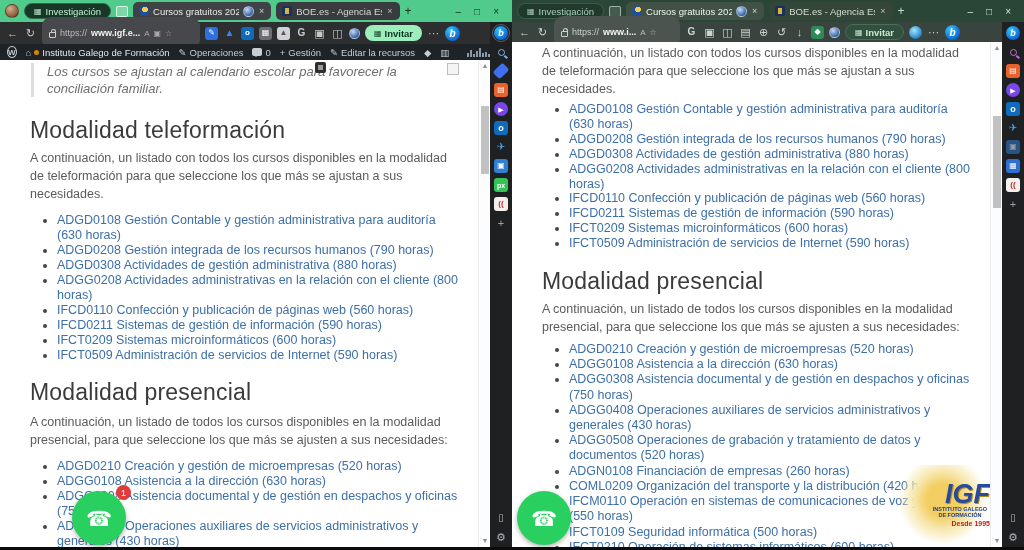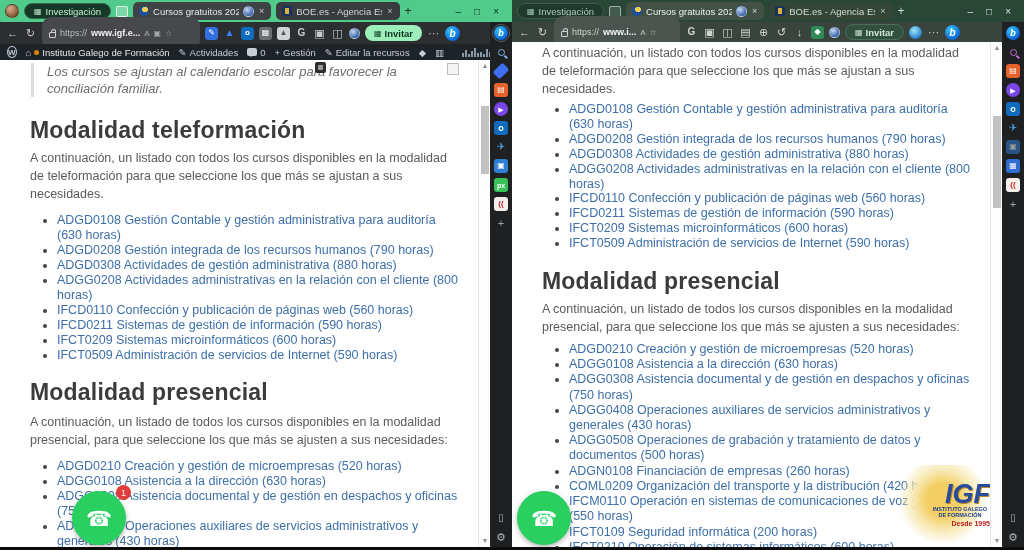--- a/index.html
+++ b/index.html
@@ -83,21 +83,21 @@
   .dot-green  { width:7px; height:7px; border-radius:50%; background:#3fb950; }
   .bubble { width:10px; height:8px; border-radius:2px; background:#c7cdd3; position:relative; }
   .bubble::after { content:""; position:absolute; left:2px; bottom:-3px; border:2px solid transparent; border-top-color:#c7cdd3; }
   .sitename { color:#e4e8ec; }
 
   
   .bodyrow { display:flex; flex:1; min-height:0; }
   .page { flex:1; background:#fff; overflow:hidden; position:relative; padding:0 8px 0 30px; min-width:0; }
   .quote { font-style:italic; color:#6e6e6e; font-size:13px; border-left:3px solid #dcdcdc;
            padding-left:13px; margin:3px 0 0 1px; width:418px; line-height:17px; }
-  h2.mod { font-size:23px; font-weight:bold; color:#3b3b3b; letter-spacing:.2px; line-height:26px; }
+  h2.mod { font-size:23px; font-weight:normal; color:#3b3b3b; letter-spacing:.2px; line-height:26px; }
   .left  h2.tele { margin-top:20px; }
   .left  h2.pres { margin-top:16px; }
   .right h2.pres { margin-top:17px; }
   p.intro { font-size:12.5px; line-height:18px; color:#5a5a5a; max-width:420px; }
   .left  p.intro  { margin-top:6px; }
   .left  p.intro2 { margin-top:8px; }
   .right p.intro  { margin-top:2px; }
   .right p.intro2 { margin-top:6px; }
   ul.courses { margin:6px 0 0; padding-left:27px; color:#454545; max-width:430px; }
   .left  ul.courses { margin-top:10px; }
@@ -228,21 +228,21 @@
 
         <div class="wpbar">
           <span class="wp-w">W</span>
           <span class="wpitem">
             <span>⌂</span>
             <span class="dot-orange"></span>
             <span class="sitename">Instituto Galego de Formación</span>
           </span>
           <span class="wpitem">
             <span>✎</span>
-            <span>Actividades</span>
+            <span>Operaciones</span>
           </span>
           <span class="wpitem">
             <span class="bubble"></span>
             <span>0</span>
           </span>
           <span class="wpitem">
             <span>+</span>
             <span>Gestión</span>
           </span>
           <span class="wpitem">
@@ -402,25 +402,25 @@
                 <li><a href="#">IFCT0509 Administración de servicios de Internet (590 horas)</a></li>
               </ul>
 
             <h2 class="mod pres">Modalidad presencial</h2>
             <p class="intro intro2">A continuación, un listado de todos los cursos disponibles en la modalidad presencial, para que seleccione los que más se ajusten a sus necesidades:</p>
             <ul class="courses pres-list">
                 <li><a href="#">ADGD0210 Creación y gestión de microempresas (520 horas)</a></li>
                 <li><a href="#">ADGG0108 Asistencia a la dirección (630 horas)</a></li>
                 <li><a href="#">ADGG0308 Asistencia documental y de gestión en despachos y oficinas (750 horas)</a></li>
                 <li><a href="#">ADGG0408 Operaciones auxiliares de servicios administrativos y generales (430 horas)</a></li>
-                <li><a href="#">ADGG0508 Operaciones de grabación y tratamiento de datos y documentos (500 horas)</a></li>
+                <li><a href="#">ADGG0508 Operaciones de grabación y tratamiento de datos y documentos (520 horas)</a></li>
                 <li><a href="#">ADGN0108 Financiación de empresas (260 horas)</a></li>
                 <li><a href="#">COML0209 Organización del transporte y la distribución (420 horas)</a></li>
                 <li><a href="#">IFCM0110 Operación en sistemas de comunicaciones de voz y datos (550 horas)</a></li>
-                <li><a href="#">IFCT0109 Seguridad informática (200 horas)</a></li>
+                <li><a href="#">IFCT0109 Seguridad informática (500 horas)</a></li>
                 <li><a href="#">IFCT0210 Operación de sistemas informáticos (600 horas)</a></li>
               </ul>
 
             <div class="igf-logo">
               <span class="igf-acr">IGF</span>
               <span class="igf-name">INSTITUTO GALEGO DE FORMACIÓN</span>
               <span class="igf-since">Desde 1995</span>
             </div>
 
             <div class="wa">

